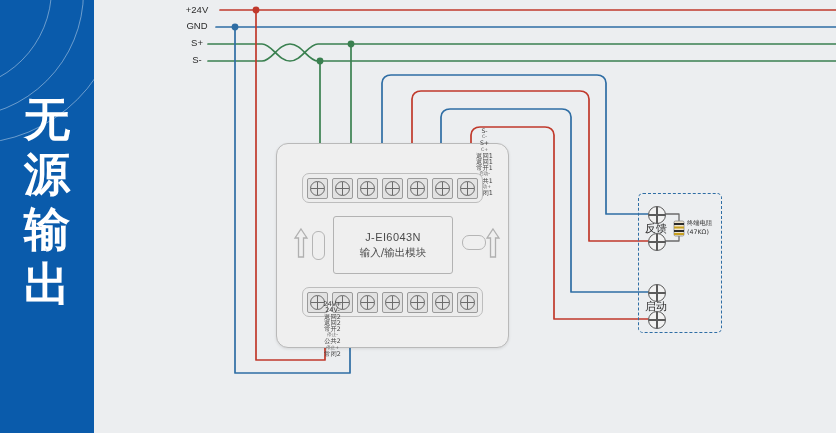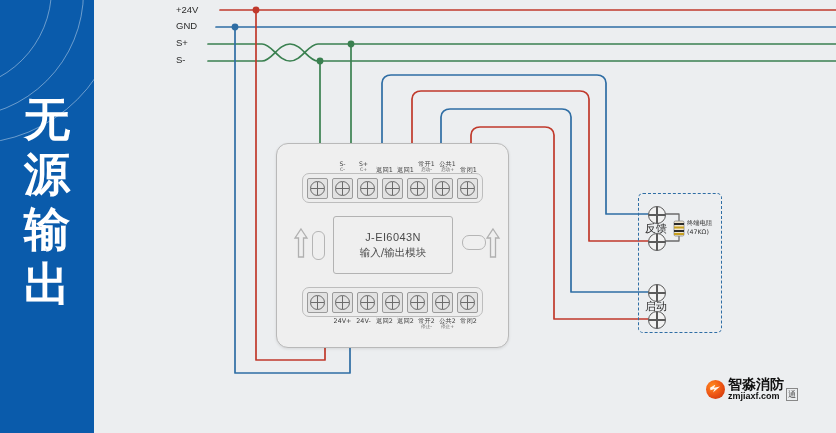--- a/index.html
+++ b/index.html
@@ -30,21 +30,21 @@
     text-align:center;letter-spacing:0px;
     font-family:"DejaVu Sans","Liberation Sans",sans-serif;
   }
   .banner-text span{display:block;}
 
   
   svg#wires{position:absolute;left:0;top:0;width:836px;height:433px;}
 
   
   .buslabel{
-    position:absolute;font-size:9.5px;color:#2b2b2b;text-align:left;
+    position:absolute;font-size:9.5px;color:#2b2b2b;text-align:center;
     width:42px;font-family:"Liberation Sans",sans-serif;
   }
 
   
   .module{
     position:absolute;left:276px;top:143px;width:231px;height:203px;
     background:#efefef;border:1.2px solid #b9b9b9;border-radius:12px;
     box-shadow:0 1px 3px rgba(0,0,0,.10);
   }
   .termbar{
@@ -66,23 +66,23 @@
     border:1.1px solid #6a6a6a;border-radius:50%;
   }
   .screw::after{
     content:"";position:absolute;width:13px;height:13px;
     background:
       linear-gradient(to right,transparent 45%,#6a6a6a 45%,#6a6a6a 55%,transparent 55%),
       linear-gradient(to bottom,transparent 45%,#6a6a6a 45%,#6a6a6a 55%,transparent 55%);
   }
 
   .termlabels{
-    position:absolute;left:25px;width:181px;height:22px;
-    display:flex;align-items:flex-end;justify-content:flex-end;
-    padding:0 4px;box-sizing:border-box;
+    position:absolute;left:41px;width:181px;height:22px;
+    display:flex;align-items:flex-end;justify-content:center;
+    padding:0 4px;box-sizing:border-box;flex-direction:column;
   }
   .termlabels.top{top:7px;align-items:flex-end;}
   .termlabels.bottom{top:174px;align-items:flex-start;}
   .tl{
     width:21px;text-align:center;font-size:5.3px;line-height:6.2px;
     color:#4a4a4a;font-family:"DejaVu Sans","Liberation Sans",sans-serif;
   }
   .tl .l1{display:block;font-size:6.2px;color:#3e3e3e;white-space:nowrap;}
   .tl .l2{display:block;font-size:4.6px;color:#5d5d5d;white-space:nowrap;}
   .tl.big .l1{font-size:6.4px;}
@@ -326,22 +326,14 @@
   <div class="rterm" style="left:648px;top:233px;"></div>
   <div class="rlabel" style="left:645px;top:221px;">反馈</div>
 
   <div class="rterm" style="left:648px;top:284px;"></div>
   <div class="rterm" style="left:648px;top:311px;"></div>
   <div class="rlabel" style="left:645px;top:299px;">启动</div>
 
   <div class="reslabel" style="left:687px;top:219px;">终端电阻</div>
   <div class="reslabel" style="left:687px;top:228px;">(47KΩ)</div>
 
-  <div class="wm">
-    <div class="wm-logo"></div>
-    <div class="wm-txt">
-      <div class="wm-cn">智淼消防</div>
-      <div class="wm-en">zmjiaxf.com</div>
-    </div>
-    <div class="wm-tag">通</div>
-  </div>
 
 </div>
 
 </body></html>

